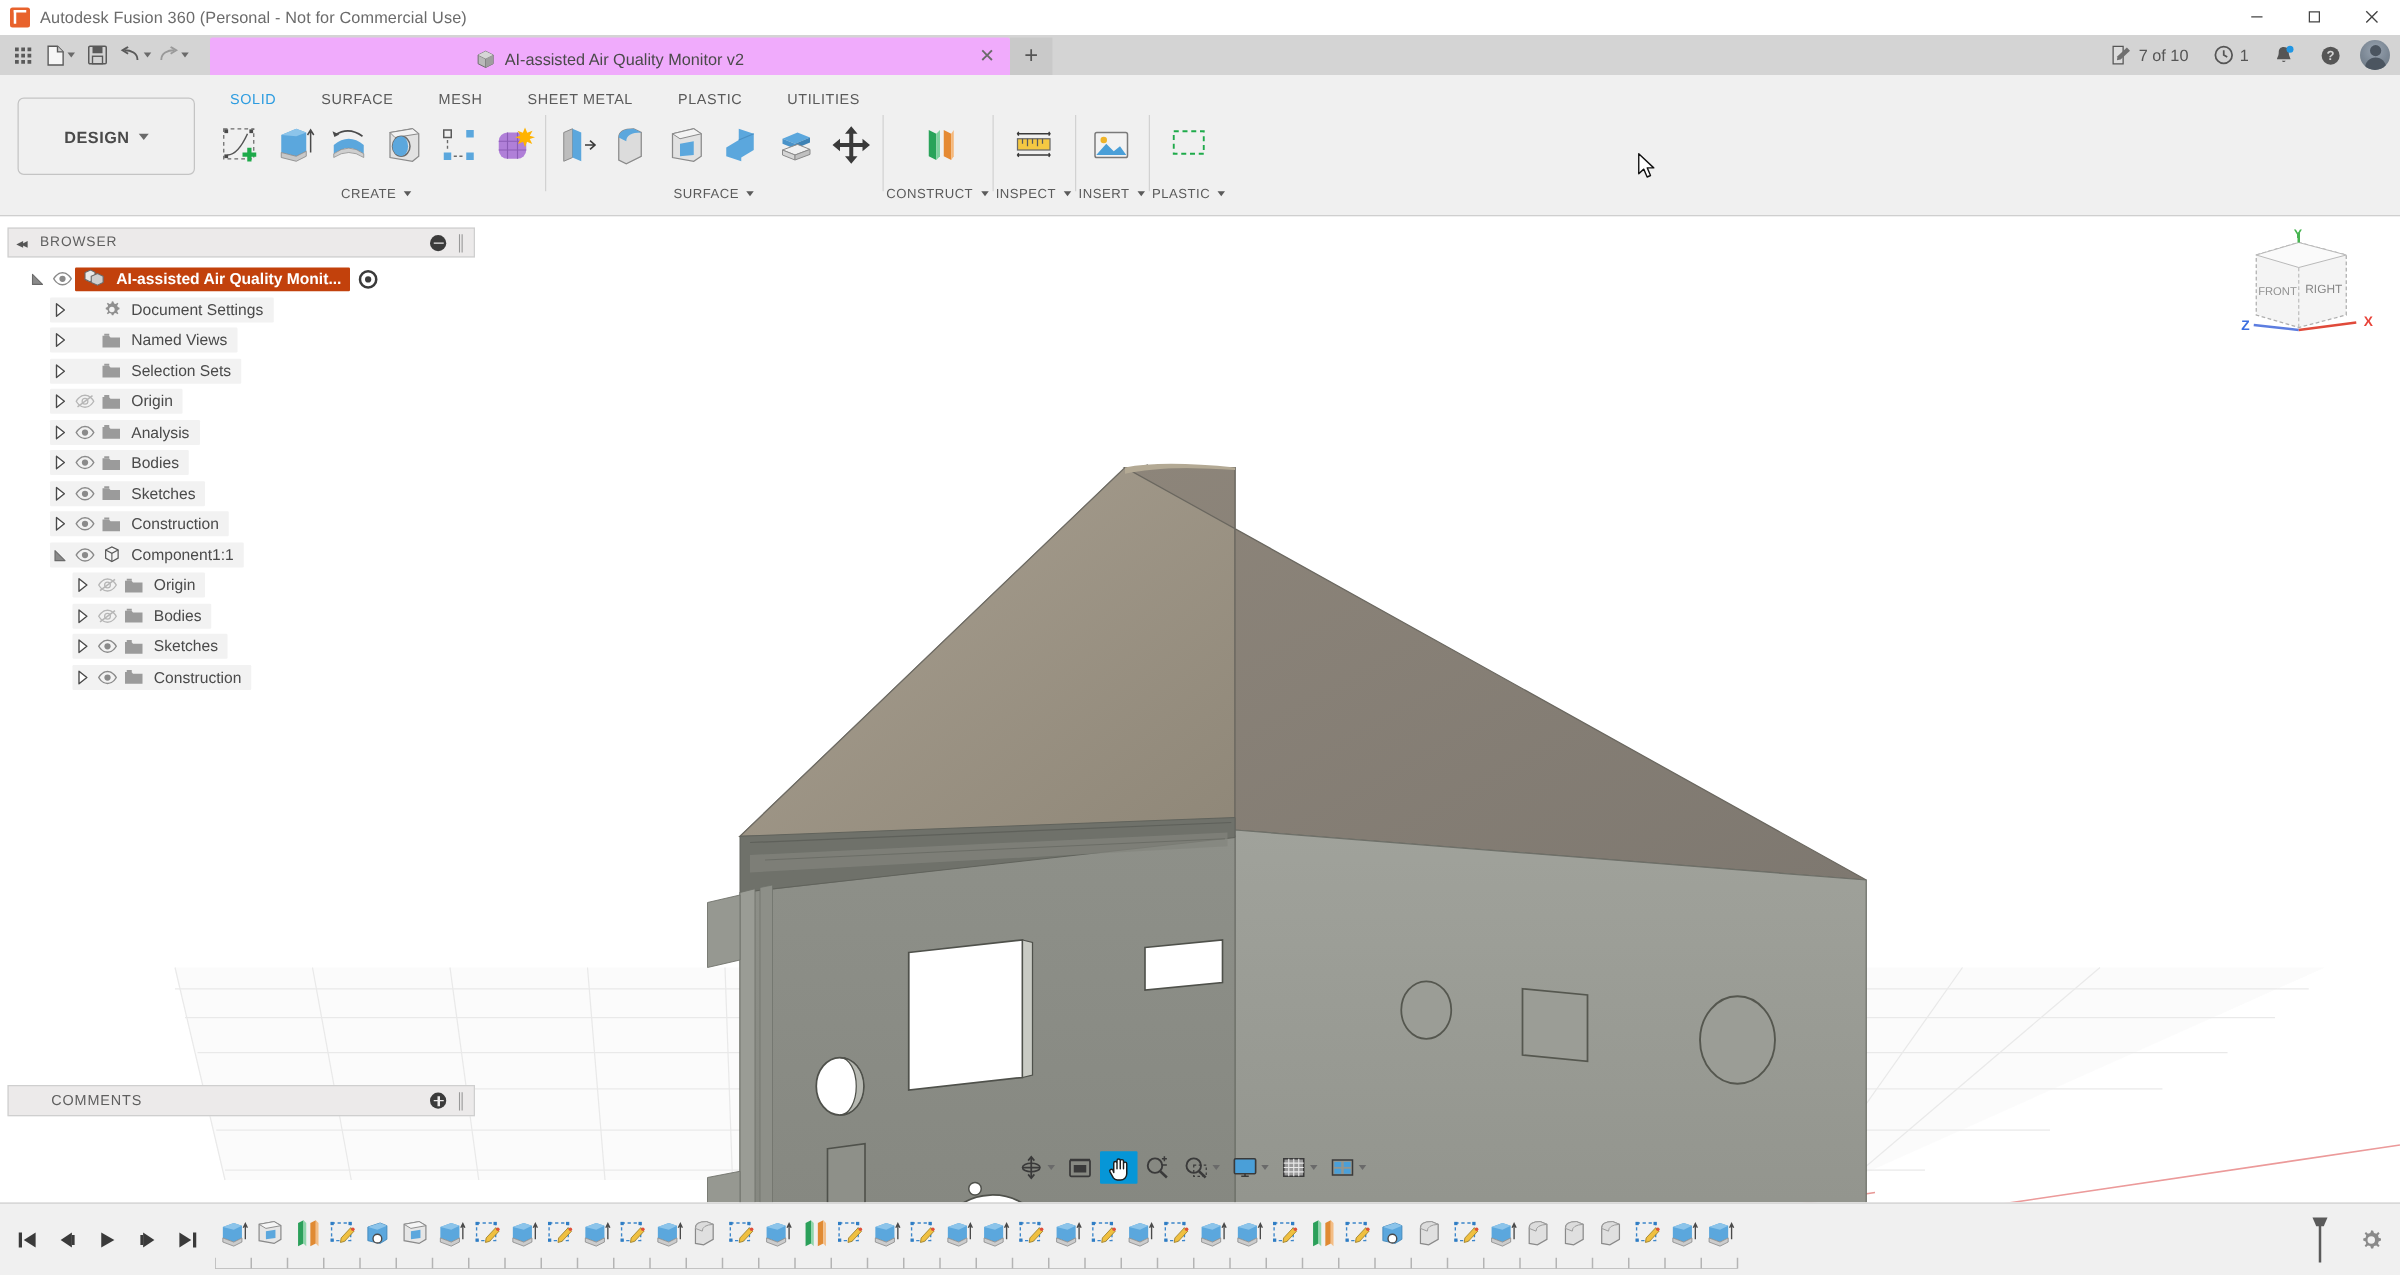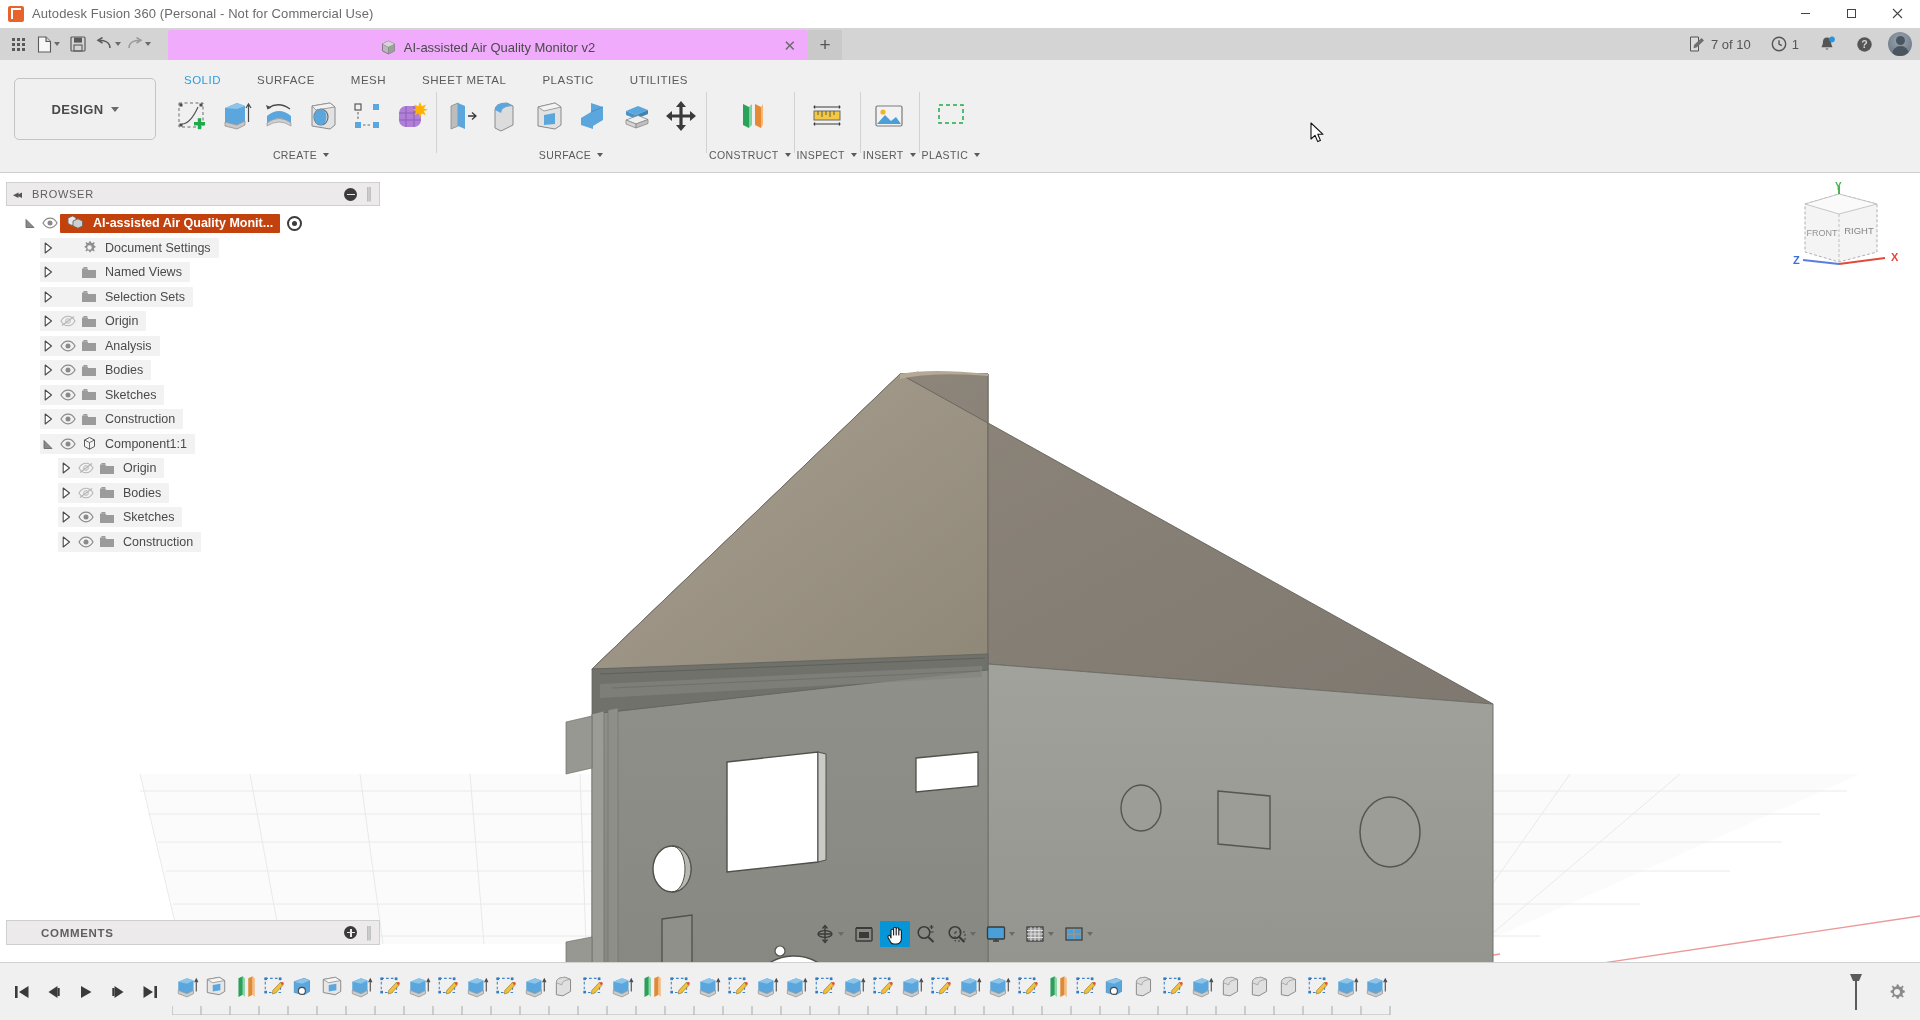--- a/index.html
+++ b/index.html
@@ -139,23 +139,23 @@
   .target-ico::after { content: ""; position: absolute; left: 3px; top: 3px; width: 5px; height: 5px; border-radius: 50%; background: #3b3b3b; }
 
   
   .canvas {
     position: absolute; left: 0; top: 174px; width: 1920px; height: 788px;
     background: #ffffff; overflow: hidden;
   }
 
   
   .comments {
-    position: absolute; left: 6px; top: 920px; width: 374px; height: 25px;
+    position: absolute; left: 6px; top: 868px; width: 374px; height: 25px;
     background: #eceaea; border: 1px solid #cfcfcf; display: flex; align-items: center;
-    padding: 0 6px; z-index: 6; font-weight: bold;
+    padding: 0 6px; z-index: 6;
   }
   .cm-title { font-size: 11.5px; letter-spacing: .7px; color: #5f5f5f; margin-left: 28px; }
   .circle-plus { width: 13px; height: 13px; border-radius: 50%; background: #3b3b3b; position: relative; cursor: pointer; }
   .circle-plus::after { content: ""; position: absolute; left: 2.5px; top: 5.7px; width: 8px; height: 1.6px; background: #eceaea; }
   .circle-plus::before { content: ""; position: absolute; left: 5.7px; top: 2.5px; width: 1.6px; height: 8px; background: #eceaea; }
 
   
   .navbar {
     position: absolute; left: 810px; top: 920px; height: 28px;
     display: flex; align-items: center; gap: 1px; z-index: 6;

